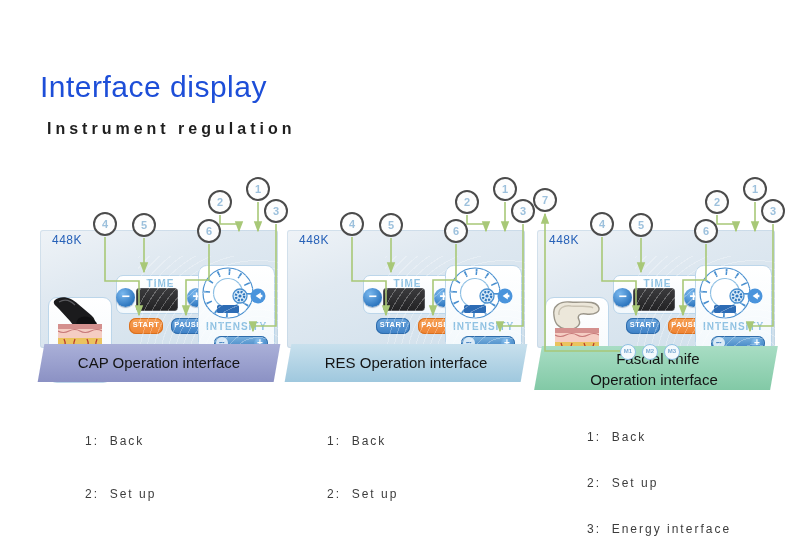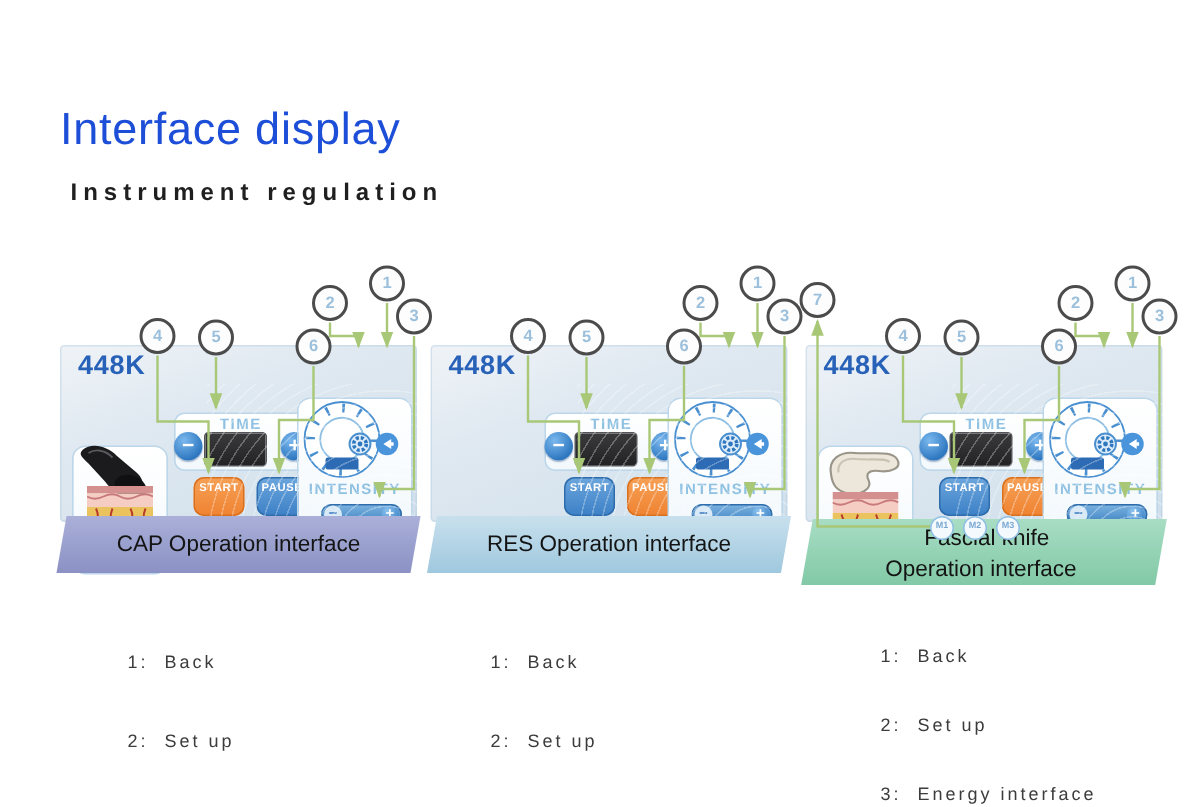--- a/index.html
+++ b/index.html
@@ -9,38 +9,38 @@
   .title{position:absolute;left:40px;top:22px;font-size:30px;color:#1d4ed8;font-weight:400;letter-spacing:.5px;margin-top:48px;}
   .subtitle{position:absolute;left:47px;top:120px;font-size:16px;font-weight:700;color:#1f1f1f;letter-spacing:4px;}
   
   .group{position:absolute;top:176px;width:250px;height:216px;}
   .screen{position:absolute;left:0;top:54px;width:238px;height:118px;border-radius:3px;
           background:linear-gradient(160deg,#eff3f7 0%,#e0e9f1 35%,#cfdfeb 100%);
           box-shadow:0 0 0 1px rgba(180,205,225,.45) inset;}
   .screen::after{content:"";position:absolute;right:-10px;bottom:-18px;width:150px;height:110px;
           background:repeating-radial-gradient(circle at 80% 100%, rgba(255,255,255,.55) 0 1px, rgba(255,255,255,0) 1px 7px);
           opacity:.5;pointer-events:none;}
-  .model{position:absolute;left:12px;top:3px;font-size:18px;font-weight:700;color:#2761b8;letter-spacing:.5px;}
+  .model{position:absolute;left:12px;top:3px;font-size:12px;font-weight:400;color:#2761b8;letter-spacing:.5px;}
   
   .card{position:absolute;background:linear-gradient(180deg,#ffffff,#f2f8fc);border:1px solid #bcd6ea;border-radius:9px;}
   .app-card{left:8px;top:32px;width:62px;height:84px;margin-top:35px;}
   .time-card{left:76px;top:45px;width:87px;height:37px;border-radius:7px;}
   .int-card{left:158px;top:35px;width:75px;height:87px;}
   .blue-label{color:#8ec1e2;font-weight:700;text-align:center;letter-spacing:1px;}
   .time-label{position:absolute;left:0;right:0;top:2px;font-size:10px;}
   .int-label{position:absolute;left:0;right:0;top:55px;font-size:10px;}
   .app-label{position:absolute;left:0;right:0;top:70px;font-size:10px;}
   .disp{position:absolute;left:19px;top:12px;width:40px;height:21px;border-radius:3px;
         background:linear-gradient(180deg,#3a3a3c,#232325);border:1px solid #55565a;}
   .round-btn{position:absolute;width:19px;height:19px;border-radius:50%;color:#fff;font-size:14px;line-height:17px;
         text-align:center;font-weight:700;background:radial-gradient(circle at 35% 30%,#7ab8ee,#2f78c0 70%);
         box-shadow:0 1px 1px rgba(30,70,120,.4);}
   .minus-btn{left:-1px;top:12px;}
   .plus-btn{left:70px;top:12px;}
-  .pill{position:absolute;top:88px;width:34px;height:26px;border-radius:7px;color:#fff;font-size:7.5px;
+  .pill{position:absolute;top:88px;width:34px;height:16px;border-radius:7px;color:#fff;font-size:7.5px;
         font-weight:700;text-align:center;line-height:13px;letter-spacing:.4px;}
   .pill.start{left:89px;} .pill.pause{left:131px;}
   .pill.orange{background:linear-gradient(180deg,#f6a055,var(--start_orange,#ef8332));box-shadow:0 0 0 1px #d9701e inset;}
   .pill.blue{background:linear-gradient(180deg,#6ca6dd,var(--action_blue,#3c80c6));box-shadow:0 0 0 1px #2e6cab inset;}
   .mem{position:absolute;top:114px;width:14px;height:14px;border-radius:50%;background:#f4f9fd;border:1px solid #8fc0e4;
         color:#7aa9d2;font-size:6px;font-weight:700;text-align:center;line-height:13px;z-index:5;}
   .dial{position:absolute;left:2px;top:0px;}
   .int-pill{position:absolute;left:15px;top:70px;width:54px;height:14px;border-radius:8px;
         background:linear-gradient(180deg,#7db4e0,#3a7fc1);box-shadow:0 0 0 1px #2e6cab inset;}
   .int-pill .end{position:absolute;top:1px;width:12px;height:12px;border-radius:50%;font-size:10px;font-weight:700;

